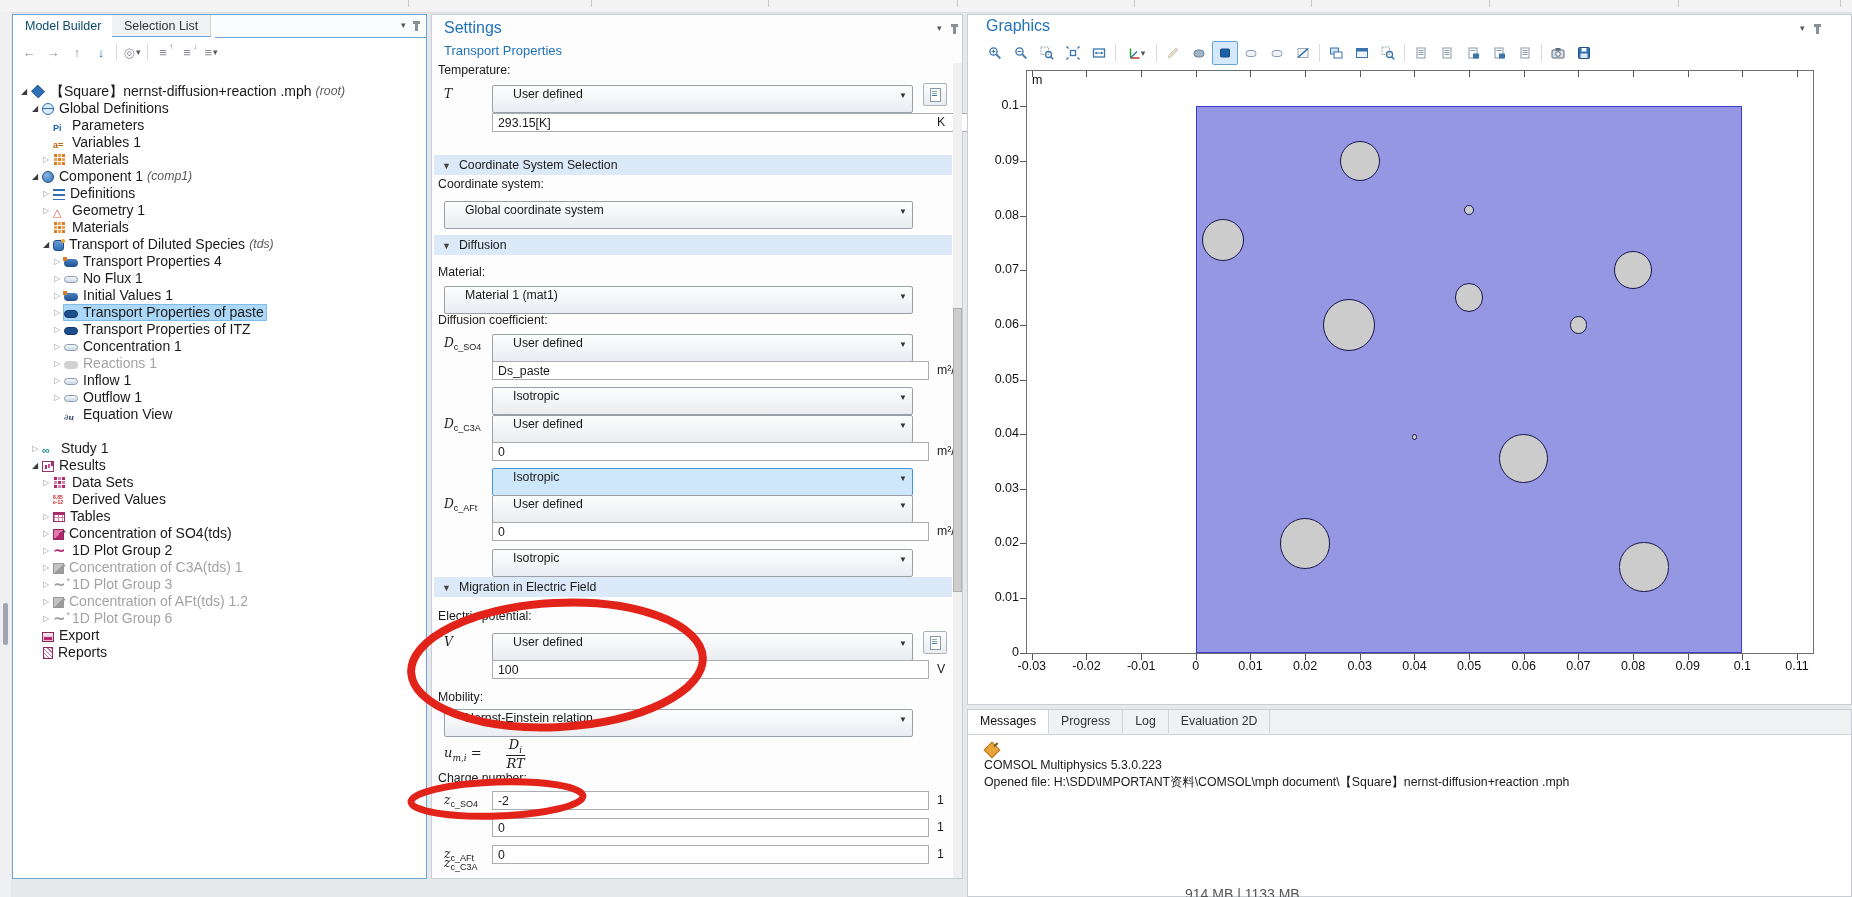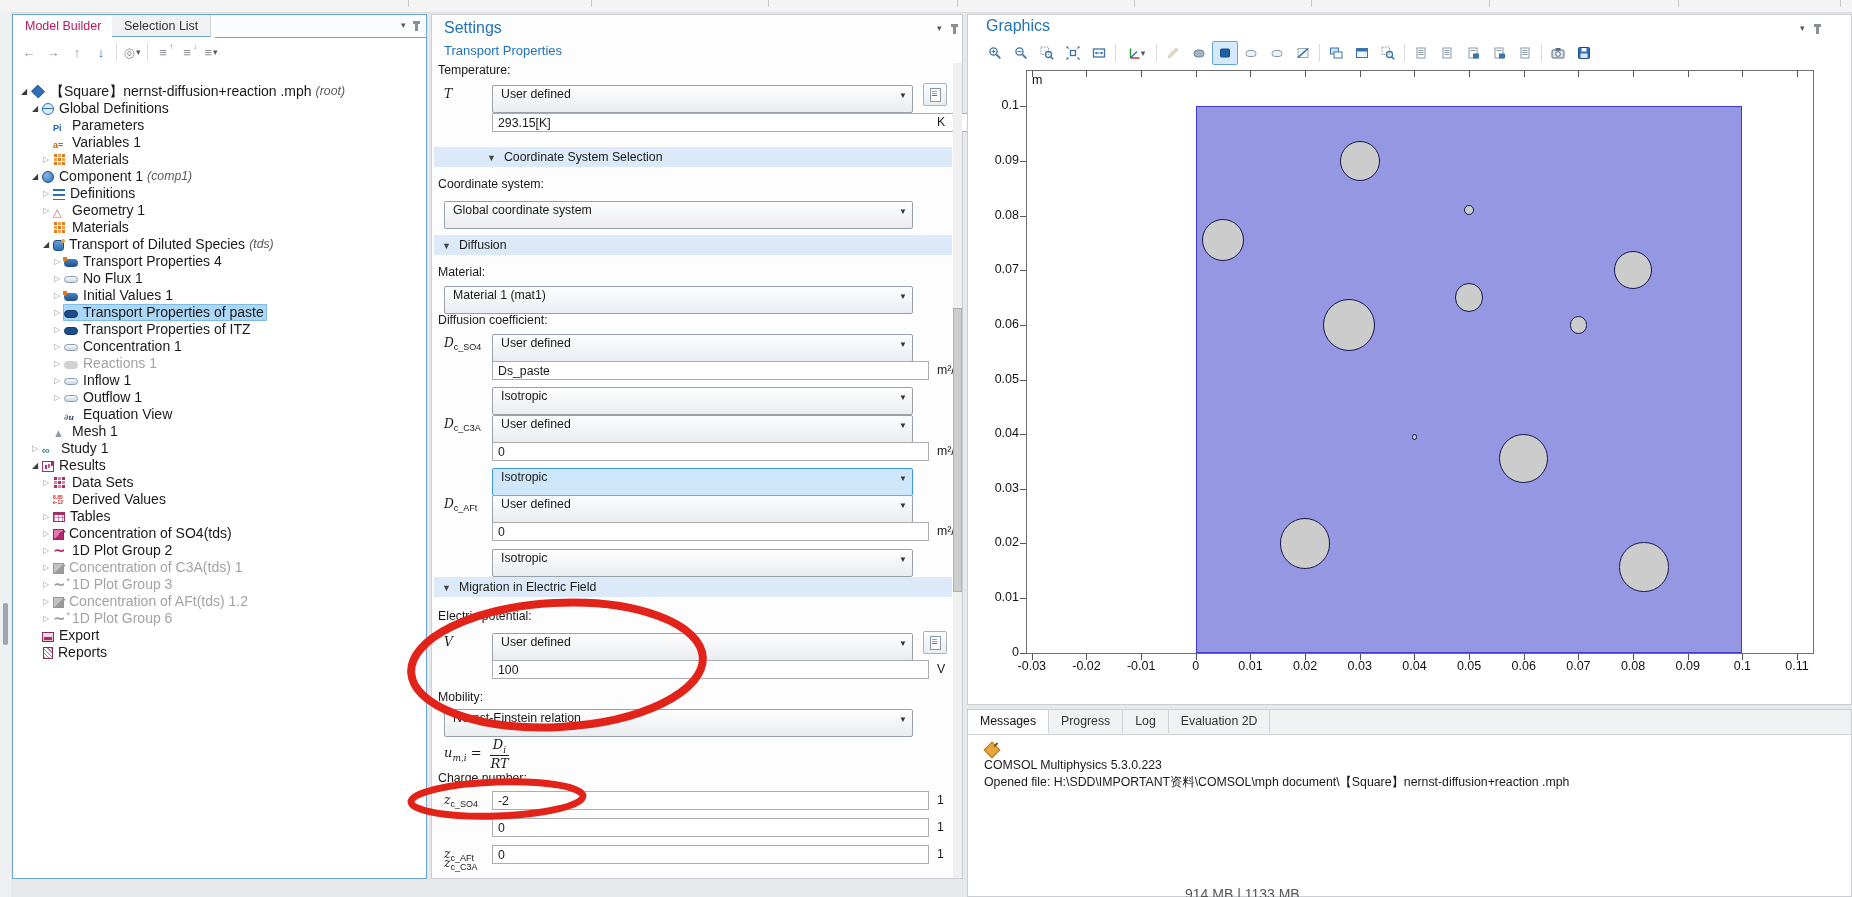--- a/index.html
+++ b/index.html
@@ -21,21 +21,21 @@
   .tbtn.disabled{opacity:.45;}
   .tbtn svg{display:block;}
   
   #top-strip{left:0;top:0;width:1852px;height:12px;background:#f4f4f4;border-bottom:1px solid #dcdcdc;}
   #top-strip i{position:absolute;top:0;width:1px;height:7px;background:#c9c9c9;}
   #left-gutter{left:0;top:12px;width:11px;height:885px;background:#eef0f2;}
   #gutter-thumb{left:3px;top:591px;width:5px;height:42px;background:#9fa6ad;border-radius:2px;}
   
   #mb-panel{left:12px;top:14px;width:415px;height:865px;border:1px solid #6da4d8;background:#fff;}
   .tab{position:absolute;top:0;height:22px;line-height:22px;padding:0 12px;box-sizing:border-box;font-size:12.5px;}
-  #mb-tab1{left:0;color:#be185d;background:#fff;border-right:1px solid #6da4d8;}
+  #mb-tab1{left:0;color:#0c4a6e;background:#fff;border-right:1px solid #6da4d8;}
   #mb-tab2{left:99px;color:#333;background:#f0f1f2;border-right:1px solid #cfd3d8;border-bottom:1px solid #6da4d8;}
   #mb-tabfill{position:absolute;left:202px;right:0;top:0;height:22px;background:#fbfcfd;border-bottom:1px solid #6da4d8;}
   #mb-toolbar{position:absolute;left:4px;top:26px;height:24px;right:4px;white-space:nowrap;}
   #mb-toolbar .tbtn{width:22px;height:20px;font-size:13px;color:#8a8f96;position:relative;}
   #mb-toolbar .tbtn.accent{color:#2272b9;}
   #mb-toolbar .tbtn .sup{position:absolute;right:1px;top:0;font-size:8px;}
   #mb-toolbar .tbtn .caret{margin-left:1px;}
   #tree{position:absolute;left:1px;top:54px;right:1px;bottom:1px;overflow:hidden;background:#fff;}
   .trow{position:absolute;left:0;right:0;height:17px;line-height:17px;white-space:nowrap;display:flex;align-items:center;}
   .trow .arr{display:inline-block;width:12px;flex:none;text-align:center;font-size:8px;color:#9aa0a6;}
@@ -87,34 +87,34 @@
   #set-title{left:12px;top:4px;}
   #set-sub{left:12px;top:28px;font-size:13px;color:#2272b9;}
   #set-caret{left:505px;top:8px;}
   #set-pin{left:521px;top:8px;}
   .slabel{position:absolute;left:6px;color:#1a1a1a;}
   .ssym{position:absolute;left:12px;font-style:italic;font-family:"DejaVu Serif","Liberation Serif",serif;}
   .ssym sub{font-size:9px;font-style:normal;font-family:"Liberation Sans",sans-serif;}
   .sechdr{position:absolute;left:2px;right:10px;height:20px;background:#dce9f8;line-height:20px;}
   .sechdr .tri{display:inline-block;margin:0 8px 0 8px;font-size:9px;color:#444;}
   .dd{position:absolute;height:28px;box-sizing:border-box;border:1px solid #99a0a8;border-radius:2px;
-      background:linear-gradient(#fdfdfd,#e9edf1);line-height:17px;padding-left:8px;}
+      background:linear-gradient(#fdfdfd,#e9edf1);line-height:17px;padding-left:20px;}
   .dd .ddarr{position:absolute;right:5px;top:1px;font-size:8px;color:#333;}
   .dd.highlight{background:#cfe7fb;border-color:#3f96df;}
   .sinput{position:absolute;height:19px;box-sizing:border-box;border:1px solid #abadb3;background:#fff;
       font:12.3px "Liberation Sans",sans-serif;padding:0 0 0 5px;color:#1a1a1a;}
   .sunit{position:absolute;left:505px;color:#1a1a1a;}
   .mini-btn{position:absolute;left:491px;width:24px;height:23px;box-sizing:border-box;border:1px solid #aab2ba;border-radius:2px;background:linear-gradient(#fcfdfe,#e9edf1);}
   .mini-btn::before{content:"";position:absolute;left:6px;top:4px;width:9px;height:12px;background:#fff;border:1px solid #8899aa;}
   .mini-btn::after{content:"";position:absolute;left:8px;top:7px;width:5px;height:1px;background:#8aa;box-shadow:0 2px 0 #8aa,0 4px 0 #3a74ad;}
   #set-scroll{left:521px;top:48px;width:9px;height:815px;background:#f0f0f0;position:absolute;}
   #set-thumb{position:absolute;left:0;top:245px;width:9px;height:284px;background:#cdcdcd;border:1px solid #b0b0b0;box-sizing:border-box;}
   .eq{position:absolute;font-family:"DejaVu Serif","Liberation Serif",serif;font-style:italic;font-size:13px;}
   .eq sub{font-size:9px;}
-  .frac{display:inline-block;text-align:center;vertical-align:middle;margin-left:4px;}
+  .frac{display:inline-block;text-align:center;vertical-align:middle;margin-left:20px;}
   .frac .num{display:block;border-bottom:1px solid #222;padding:0 3px;}
   .frac .den{display:block;}
   
   #gfx-panel{left:967px;top:14px;width:885px;height:691px;border:1px solid #c9ced4;background:#fff;}
   #gfx-title{left:18px;top:2px;}
   #gfx-caret{left:832px;top:8px;}
   #gfx-pin{left:848px;top:8px;}
   #gfx-toolbar{position:absolute;left:14px;top:26px;right:4px;height:24px;white-space:nowrap;}
   #plot-frame{position:absolute;left:1026px;top:70px;width:786px;height:582px;border:1px solid #6f6f6f;background:#fff;}
   .tickx-top{position:absolute;top:0;width:1px;height:6px;background:#555;}
@@ -301,27 +301,20 @@
           <span class="lbl">Outflow 1</span>
         </span>
       </div>
       <div class="trow" style="top: 337px; padding-left: 37px;">
         <span class="arr"></span>
         <span class="rowsel">
           <span class="tico i-equation-view"></span>
           <span class="lbl">Equation View</span>
         </span>
       </div>
-      <div class="trow" style="top: 354px; padding-left: 26px;">
-        <span class="arr"></span>
-        <span class="rowsel">
-          <span class="tico i-mesh"></span>
-          <span class="lbl">Mesh 1</span>
-        </span>
-      </div>
       <div class="trow" style="top: 371px; padding-left: 15px;">
         <span class="arr">▷</span>
         <span class="rowsel">
           <span class="tico i-study"></span>
           <span class="lbl">Study 1</span>
         </span>
       </div>
       <div class="trow" style="top: 388px; padding-left: 15px;">
         <span class="arr exp">◢</span>
         <span class="rowsel">
@@ -429,21 +422,21 @@
   <div class="slabel" style="top:48px;">Temperature:</div>
   <span class="ssym" style="top:72px;">T</span>
   <div class="dd" style="left:60px;top:70px;width:421px;">
     <span>User defined</span><span class="ddarr">▼</span>
   </div>
   <div class="mini-btn" style="top:68px;"></div>
   <input class="sinput" style="left: 60px; top: 98px; width: 503px;" readonly="" value="293.15[K]">
   <div class="sunit" style="top:100px;">K</div>
 
   
-  <div class="sechdr" style="top:132px;padding-left:45px;">
+  <div class="sechdr" style="top:140px;">
     <span class="tri">▼</span><span>Coordinate System Selection</span>
   </div>
   <div class="slabel" style="top:162px;">Coordinate system:</div>
   <div class="dd" style="left:12px;top:186px;width:469px;">
     <span>Global coordinate system</span><span class="ddarr">▼</span>
   </div>
 
   
   <div class="sechdr" style="top:220px;">
     <span class="tri">▼</span><span>Diffusion</span>

